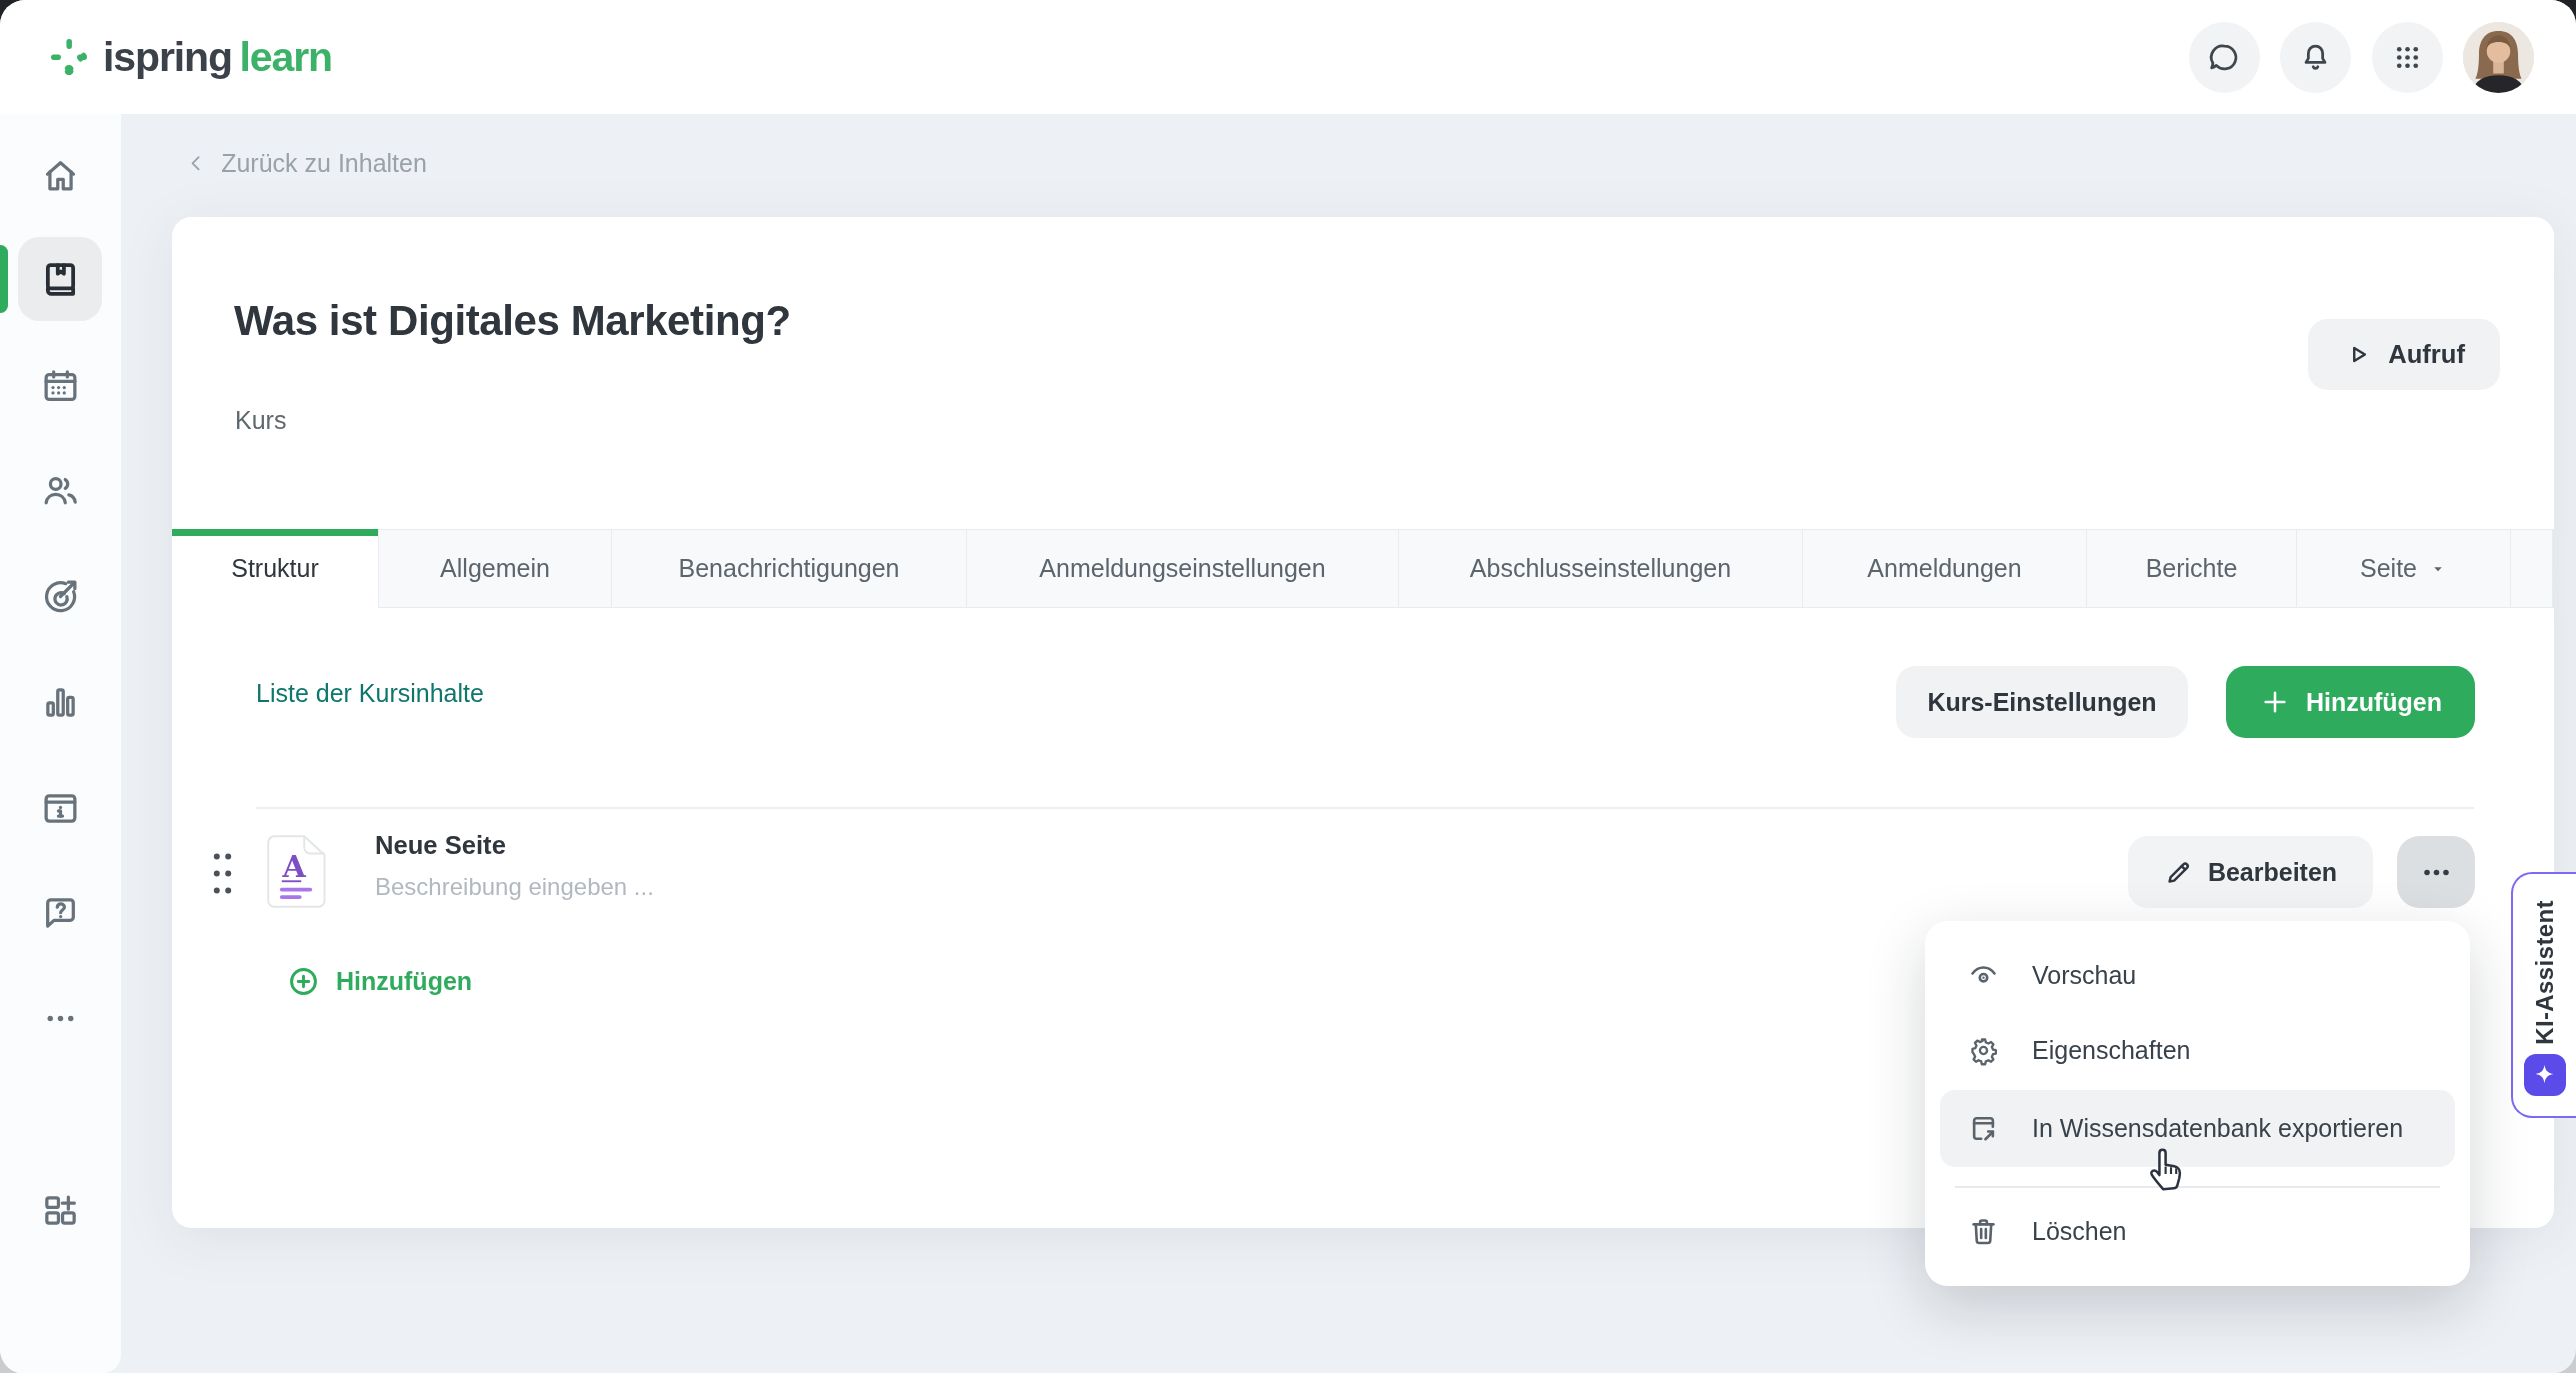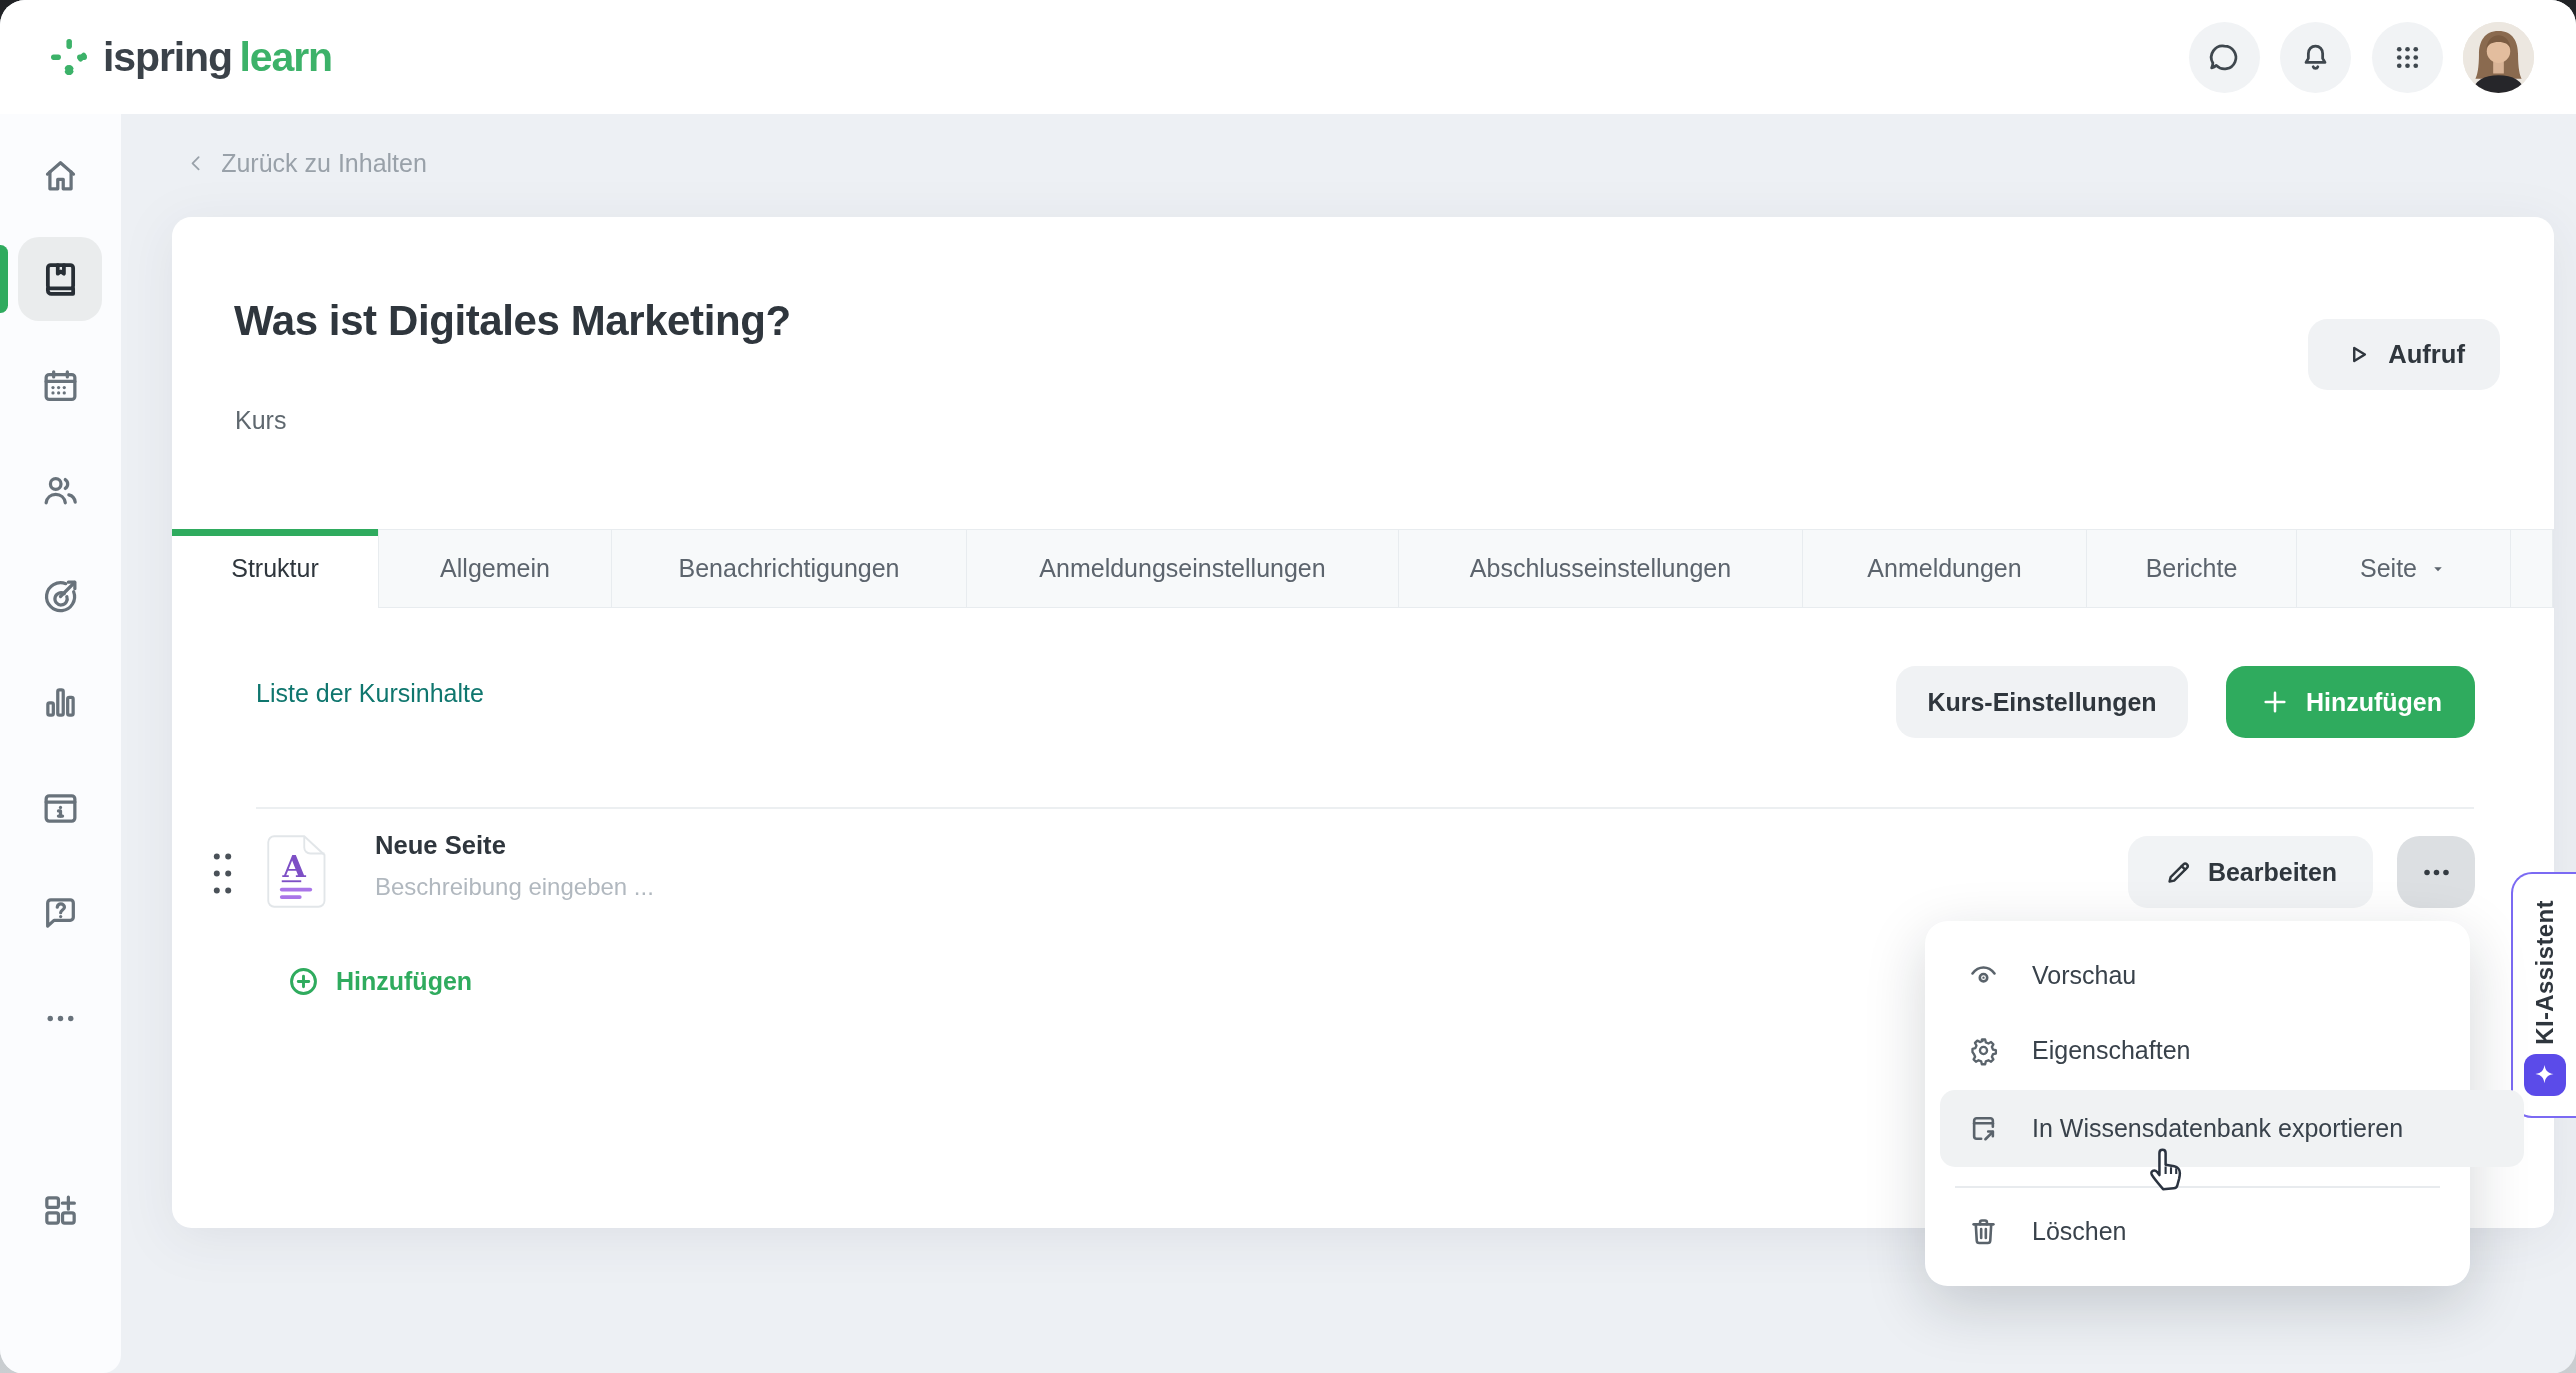--- a/index.html
+++ b/index.html
@@ -66,21 +66,21 @@
   .btn-edit{position:absolute;left:1956px;top:228px;width:245px;height:72px;background:#f1f3f5;}
   .btn-more{position:absolute;left:2225px;top:228px;width:78px;height:72px;border-radius:22.6px;background:#dcdfe2;display:flex;align-items:center;justify-content:center;color:#343b42;}
   .add-link{position:absolute;left:114px;top:356px;display:flex;align-items:center;gap:15px;}
   .add-link .lbl{font-size:25px;font-weight:700;}
 
   
   .context-menu{position:absolute;left:1925px;top:921px;width:545px;height:365px;background:#fff;border-radius:22.6px;box-shadow:0 19.6px 60px rgba(15,25,40,.18);z-index:5;}
   .menu-item{position:absolute;left:0;width:100%;height:75px;display:flex;align-items:center;gap:32px;padding-left:42px;box-sizing:border-box;color:#39424b;}
   .menu-item .mi-icon{color:#5a636b;}
   .menu-item .mi-label{font-size:25px;}
-  .menu-item.hover{left:15px;width:584px;background:#f0f2f3;border-radius:15px;padding-left:27px;}
+  .menu-item.hover{left:15px;width:515px;background:#f0f2f3;border-radius:15px;padding-left:27px;}
   .menu-divider{position:absolute;left:30px;top:265px;width:485px;height:1.5px;background:#e8ebee;}
   .cursor{position:absolute;left:2145px;top:1139px;z-index:6;}
 
   
   .ai-tab{position:absolute;left:2511px;top:872px;width:65px;height:246px;background:#fff;
     border:2.3px solid #7b6af3;border-right:none;border-radius:21px 0 0 21px;box-sizing:border-box;
     display:flex;flex-direction:column;align-items:center;justify-content:space-between;
     padding:25.6px 0 19.6px 0;z-index:4;}
   .ai-label{writing-mode:vertical-rl;transform:rotate(180deg);font-size:24px;font-weight:700;color:#2f363d;letter-spacing:0.4px;}
   .ai-icon{width:42px;height:42px;border-radius:12px;display:flex;align-items:center;justify-content:center;}

